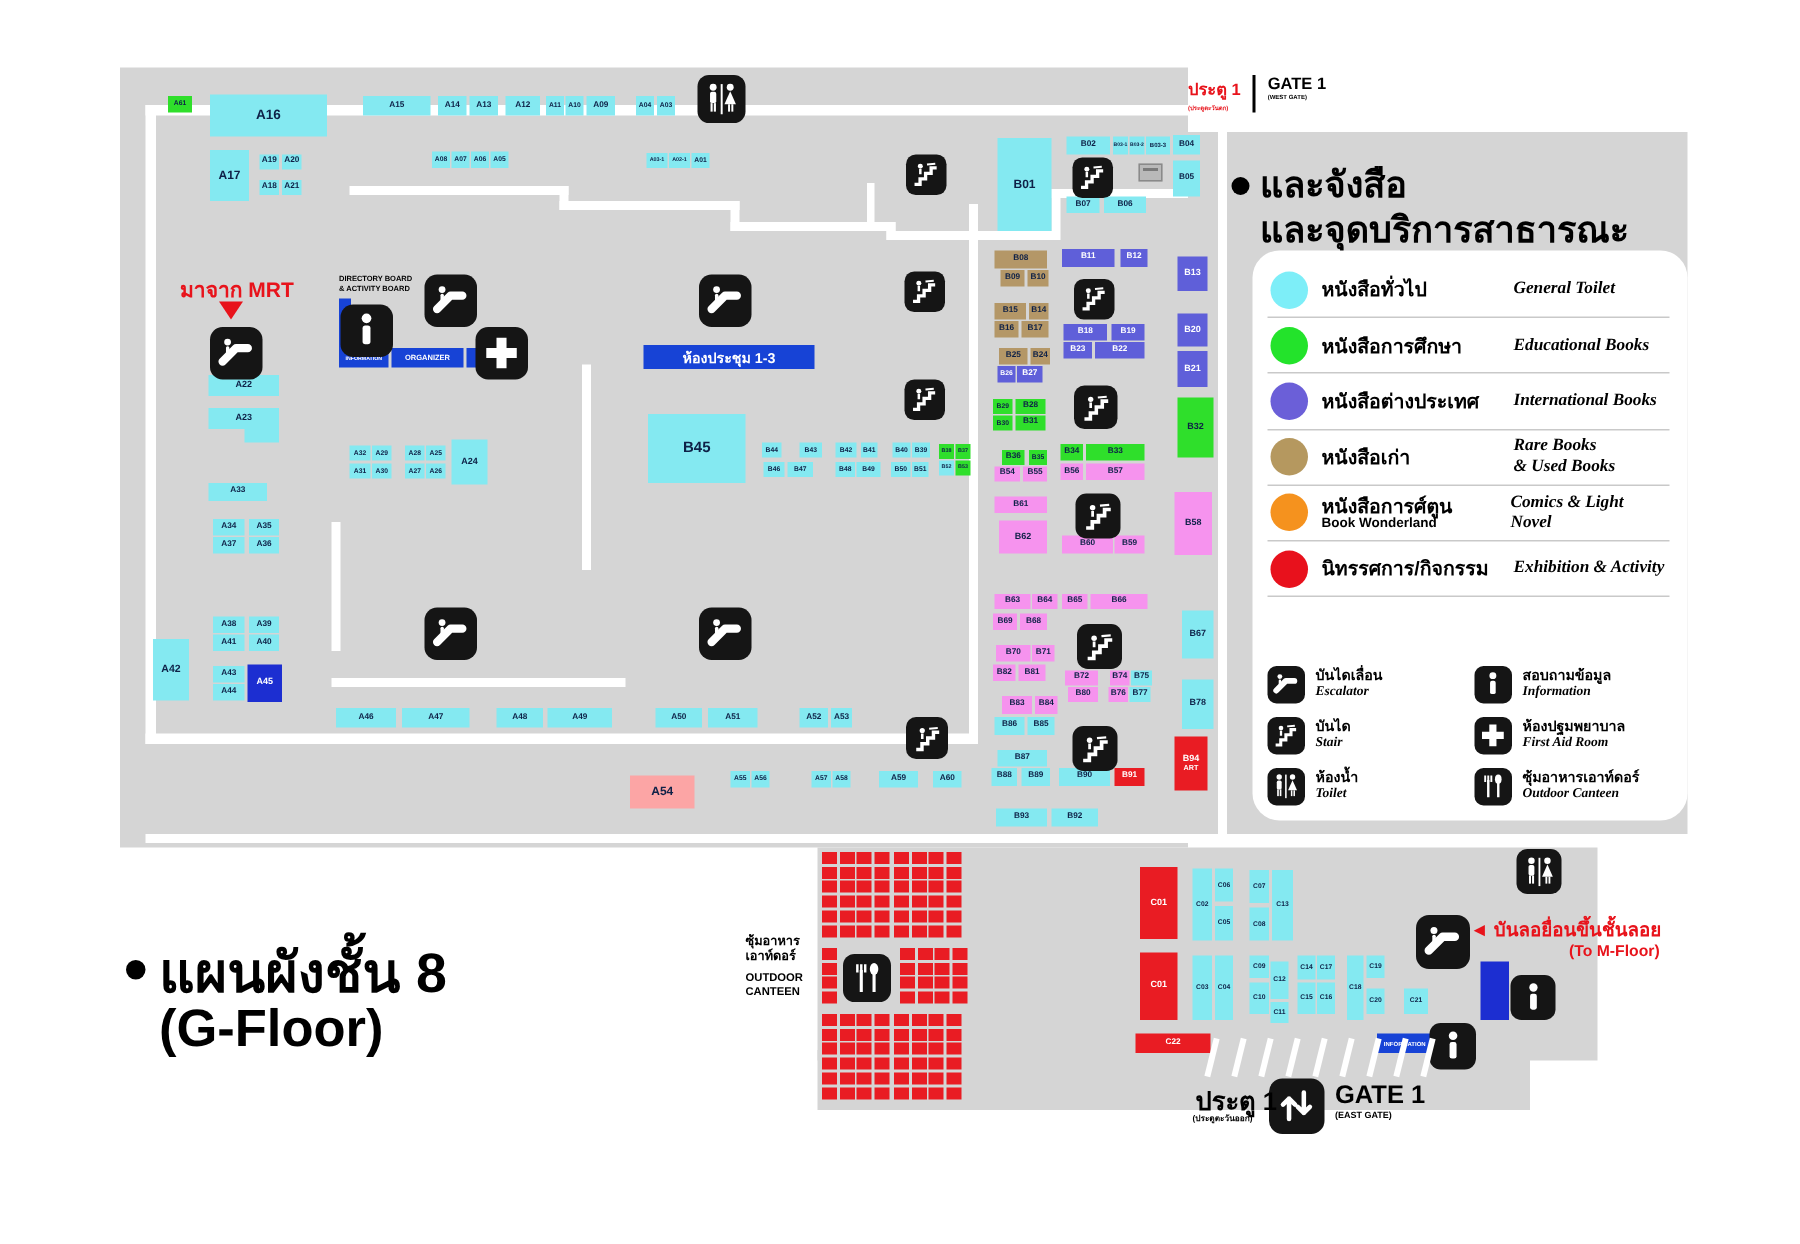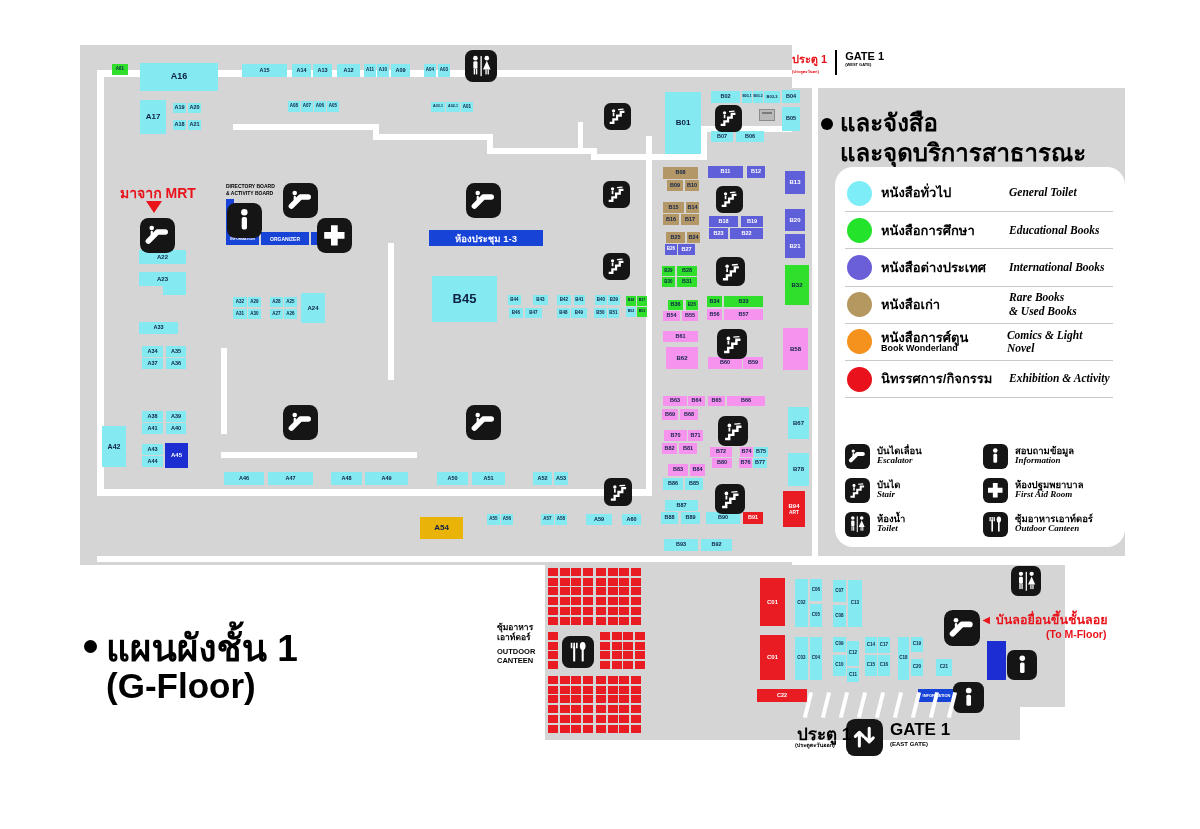--- a/index.html
+++ b/index.html
@@ -224,21 +224,21 @@
       </div>
       <div class="booth" style="left: 472px; top: 472px; width: 33px; height: 13px; background: rgb(132, 233, 241); font-size: 5.5px; color: rgb(14, 33, 71);">
         <div>A51</div>
       </div>
       <div class="booth" style="left: 533px; top: 472px; width: 19px; height: 13px; background: rgb(132, 233, 241); font-size: 5.5px; color: rgb(14, 33, 71);">
         <div>A52</div>
       </div>
       <div class="booth" style="left: 554px; top: 472px; width: 14px; height: 13px; background: rgb(132, 233, 241); font-size: 5.5px; color: rgb(14, 33, 71);">
         <div>A53</div>
       </div>
-      <div class="booth" style="left: 420px; top: 517px; width: 43px; height: 22px; background: #eab308; font-size: 8px; color: rgb(14, 33, 71);">
+      <div class="booth" style="left: 420px; top: 517px; width: 43px; height: 22px; background: #fca5a5; font-size: 8px; color: rgb(14, 33, 71);">
         <div>A54</div>
       </div>
       <div class="booth" style="left: 487px; top: 514px; width: 13px; height: 11px; background: rgb(132, 233, 241); font-size: 4.5px; color: rgb(14, 33, 71);">
         <div>A55</div>
       </div>
       <div class="booth" style="left: 501px; top: 514px; width: 12px; height: 11px; background: rgb(132, 233, 241); font-size: 4.5px; color: rgb(14, 33, 71);">
         <div>A56</div>
       </div>
       <div class="booth" style="left: 541px; top: 514px; width: 13px; height: 11px; background: rgb(132, 233, 241); font-size: 4.5px; color: rgb(14, 33, 71);">
         <div>A57</div>
@@ -368,21 +368,21 @@
       </div>
       <div class="booth" style="left: 626px; top: 296px; width: 10px; height: 10px; background: rgb(47, 223, 43); font-size: 3.6px; color: rgb(14, 33, 71);">
         <div>B38</div>
       </div>
       <div class="booth" style="left: 637px; top: 296px; width: 10px; height: 10px; background: rgb(47, 223, 43); font-size: 3.6px; color: rgb(14, 33, 71);">
         <div>B37</div>
       </div>
       <div class="booth" style="left: 637px; top: 307px; width: 10px; height: 10px; background: rgb(47, 223, 43); font-size: 3.6px; color: rgb(14, 33, 71);">
         <div>B53</div>
       </div>
-      <div class="booth" style="left: 432px; top: 276px; width: 65px; height: 46px; background: rgb(132, 233, 241); font-size: 13px; color: rgb(14, 33, 71);">
+      <div class="booth" style="left: 432px; top: 276px; width: 65px; height: 46px; background: rgb(132, 233, 241); font-size: 10px; color: rgb(14, 33, 71);">
         <div>B45</div>
       </div>
       <div class="booth" style="left: 508px; top: 295px; width: 13px; height: 10px; background: rgb(132, 233, 241); font-size: 4.5px; color: rgb(14, 33, 71);">
         <div>B44</div>
       </div>
       <div class="booth" style="left: 533px; top: 295px; width: 15px; height: 10px; background: rgb(132, 233, 241); font-size: 4.5px; color: rgb(14, 33, 71);">
         <div>B43</div>
       </div>
       <div class="booth" style="left: 509px; top: 308px; width: 14px; height: 10px; background: rgb(132, 233, 241); font-size: 4.5px; color: rgb(14, 33, 71);">
         <div>B46</div>
@@ -953,21 +953,21 @@
     <div class="ktxt" style="left:0;top:21px;font-size:5.5px;">(ประตูตะวันออก)</div>
     <div class="ktxt" style="left:95px;top:0;font-size:17px;">GATE 1</div>
     <div class="ktxt" style="left:95px;top:21px;font-size:6px;">(EAST GATE)</div>
   </div>
 
   <div class="abs" style="left:759px;top:109px;width:14px;height:10px;background:#b9b9b9;border:1px solid #8a8a8a;">
     <div style="margin:2px 2px 0;height:2px;background:#7a7a7a;"></div>
   </div>
 
   <div class="dot" style="left:84px;top:640px;width:13px;height:13px;"></div>
-  <div class="ktxt" style="left:106px;top:618px;font-size:37px;">แผนผังชั้น 1</div>
+  <div class="ktxt" style="left:106px;top:618px;font-size:37px;">แผนผังชั้น 8</div>
   <div class="ktxt" style="left:106px;top:666px;font-size:35px;">(G-Floor)</div>
 
   <div class="dot" style="left:821px;top:118px;width:12px;height:12px;"></div>
   <div class="ktxt" style="left:840px;top:103px;font-size:24px;">และจังสือ</div>
   <div class="ktxt" style="left:840px;top:133px;font-size:24px;">และจุดบริการสาธารณะ</div>
 
   <div id="legend-panel">
     <div id="legend-zones" style="position:absolute;left:10px;top:8px;width:268px;">
         <div class="lz-row">
           <div class="lz-dot" style="background: rgb(125, 238, 248);"></div>

